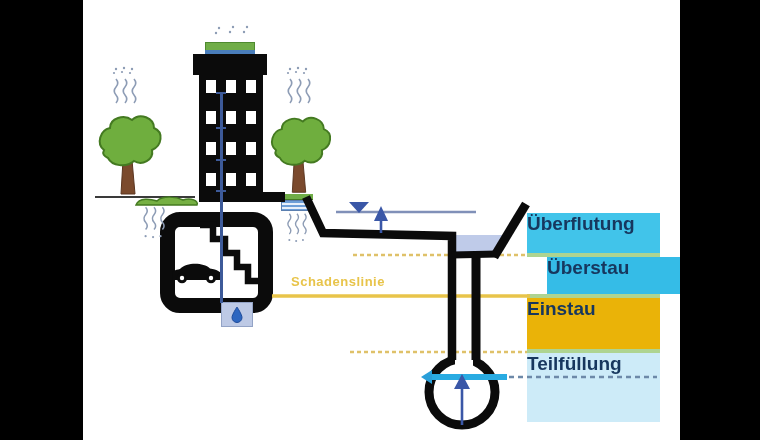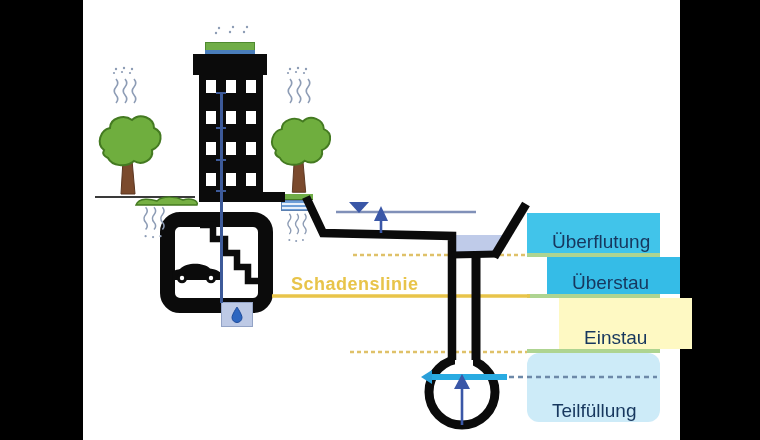--- a/index.html
+++ b/index.html
@@ -30,27 +30,27 @@
            display:flex;align-items:center;justify-content:center;}
 
   
   .groundline{left:95px;top:196px;width:100px;height:2px;background:#3a3a3a;}
   .greenstrip{left:280px;top:194px;width:33px;height:6px;background:#70ad47;border-bottom:1px solid #447a21;}
   .bluepatch{left:281px;top:200px;width:30px;height:11px;border:1px solid #5b7fb0;
              background:repeating-linear-gradient(180deg,#6e9fd8 0 2px,#e8f0fa 2px 4px);}
 
   
   .panel{left:527px;top:213px;width:133px;height:209px;z-index:2;}
-  .band{position:absolute;left:0;width:133px;display:flex;align-items:flex-end;padding-left:25px;
-        font-weight:normal;font-size:19px;}
+  .band{position:absolute;left:0;width:133px;display:flex;align-items:flex-start;padding-left:0;
+        font-weight:bold;font-size:19px;}
   .sep{position:absolute;left:0;width:133px;height:4px;}
   .b1{top:0;height:40px;} .s1{top:40px;} .b2{top:44px;height:37px;} .s2{top:81px;}
   .b3{top:85px;height:51px;} .s3{top:136px;} .b4{top:140px;height:69px;}
 
-  .dmg-label{left:291px;top:274px;font-size:18px;font-weight:bold;letter-spacing:.5px;z-index:4;}
+  .dmg-label{left:291px;top:274px;font-size:13px;font-weight:bold;letter-spacing:.5px;z-index:4;}
 
   svg.overlay{left:0;top:0;z-index:3;}
   svg.sprite{z-index:4;}
 </style>
 </head>
 <body>
 
 <div class="stage">
   <div class="abs canvas"></div>
 
@@ -211,21 +211,21 @@
 
   <div class="abs panel">
     <div class="band b1" style="background-color: rgb(65, 196, 234); color: rgb(23, 55, 94);">
       <span>Überflutung</span>
     </div>
     <div class="sep s1" style="background-color: rgb(174, 212, 145);"></div>
     <div class="band b2" style="background-color: rgb(53, 188, 231); color: rgb(23, 55, 94); margin-left: 20px;">
       <span>Überstau</span>
     </div>
     <div class="sep s2" style="background-color: rgb(174, 212, 145);"></div>
-    <div class="band b3" style="background-color: #fef9c3; color: rgb(23, 55, 94); margin-left: 32px;">
+    <div class="band b3" style="background-color: #eab308; color: rgb(23, 55, 94);">
       <span>Einstau</span>
     </div>
     <div class="sep s3" style="background-color: rgb(174, 212, 145);"></div>
-    <div class="band b4" style="background-color: rgb(205, 235, 248); color: rgb(23, 55, 94); border-radius: 12px;">
+    <div class="band b4" style="background-color: rgb(205, 235, 248); color: rgb(23, 55, 94);">
       <span>Teilfüllung</span>
     </div>
   </div>
 </div>
 
 </body></html>

